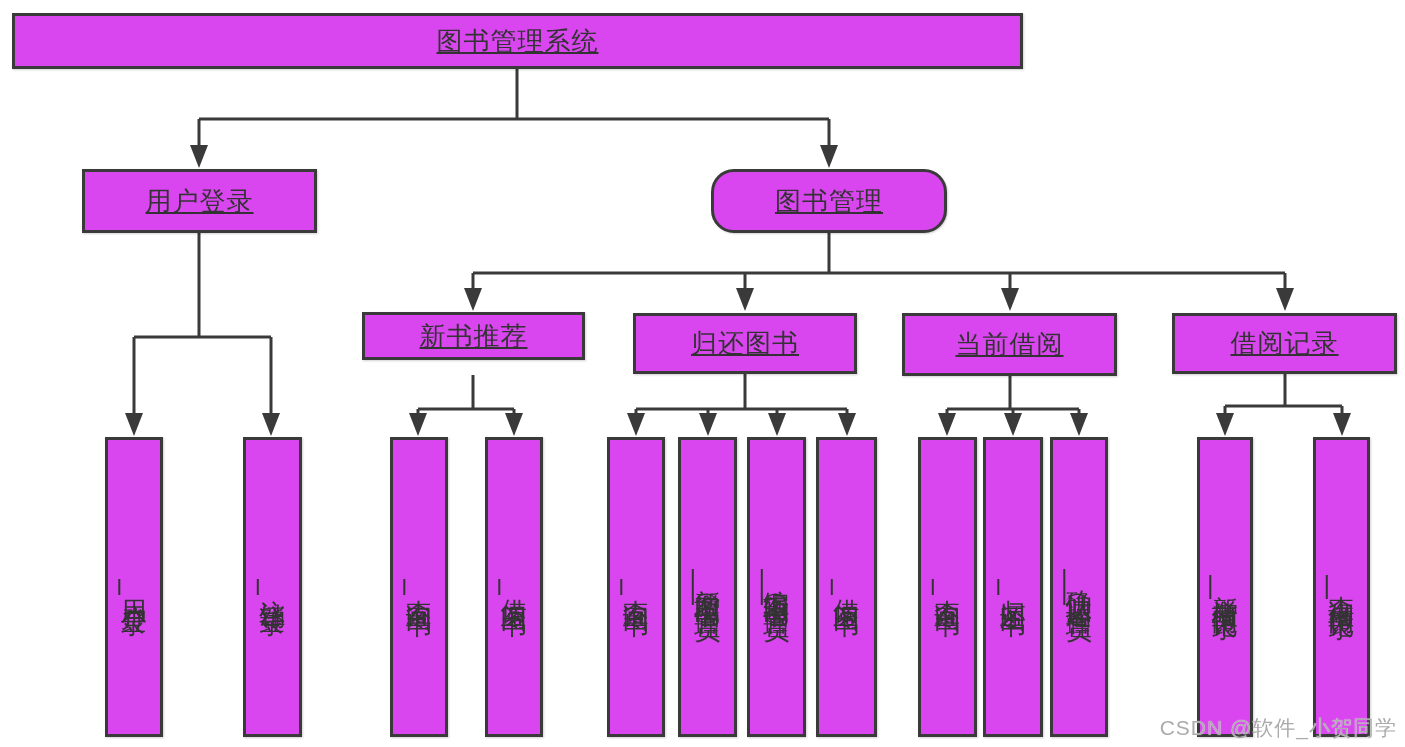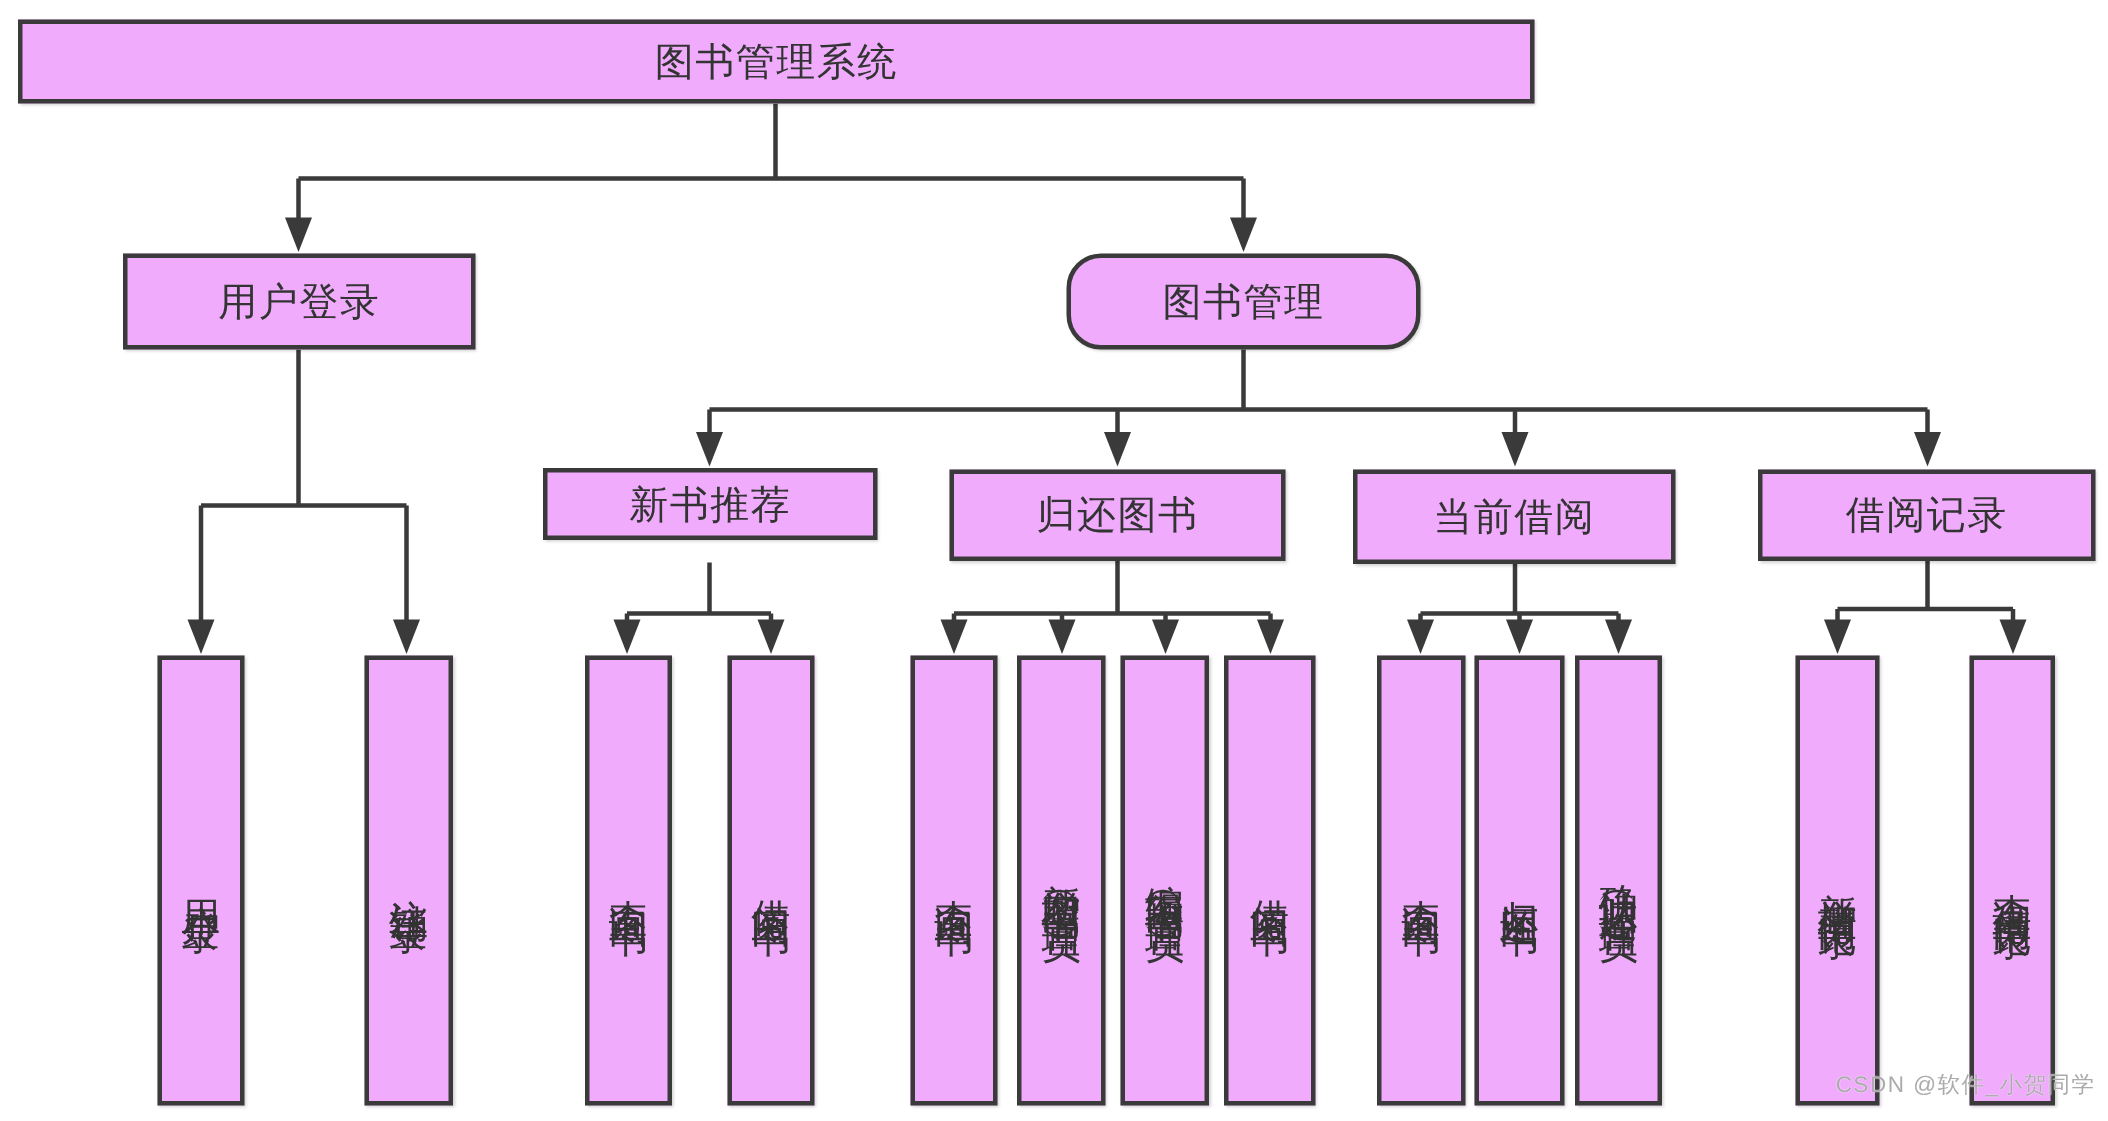--- a/index.html
+++ b/index.html
@@ -16,28 +16,29 @@
     overflow:hidden;
     font-family:"Liberation Sans","DejaVu Sans",sans-serif;
     color:var(--text);
   }
   svg.wires{position:absolute;left:0;top:0;pointer-events:none;}
   svg.wires path{stroke:var(--line);stroke-width:3;fill:none;}
   svg.wires polygon{fill:var(--line);stroke:none;}
   .box{
     position:absolute;
     box-sizing:border-box;
-    background:#f0abfc;
+    background:#d946ef;
     border:3px solid var(--line);
     display:flex;align-items:center;justify-content:center;
     box-shadow:1px 1px 2px rgba(0,0,0,0.18);
     font-size:26px;
     letter-spacing:1px;
     line-height:1.1;
     white-space:nowrap;
+    text-decoration:underline;
   }
   .v{
     writing-mode:vertical-rl;
     text-orientation:mixed;
     letter-spacing:4px;
     font-size:26px;
     white-space:normal;
   }
   
   #n-root{left:12px;top:13px;width:1011px;height:56px;}
@@ -56,21 +57,21 @@
   #n-c3{left:747px;top:437px;width:59px;height:300px;}
   #n-c4{left:816px;top:437px;width:61px;height:300px;}
   #n-d1{left:918px;top:437px;width:59px;height:300px;}
   #n-d2{left:983px;top:437px;width:60px;height:300px;}
   #n-d3{left:1050px;top:437px;width:58px;height:300px;}
   #n-e1{left:1197px;top:437px;width:56px;height:300px;}
   #n-e2{left:1313px;top:437px;width:57px;height:300px;}
   .watermark{
     position:absolute;
     right:8px;top:714px;
-    font-size:15px;
+    font-size:21px;
     color:var(--watermark);
     letter-spacing:1px;
     text-shadow:0 0 1px #ffffff;
   }
 </style>
 </head>
 <body>
 
 <div class="stage">
 

